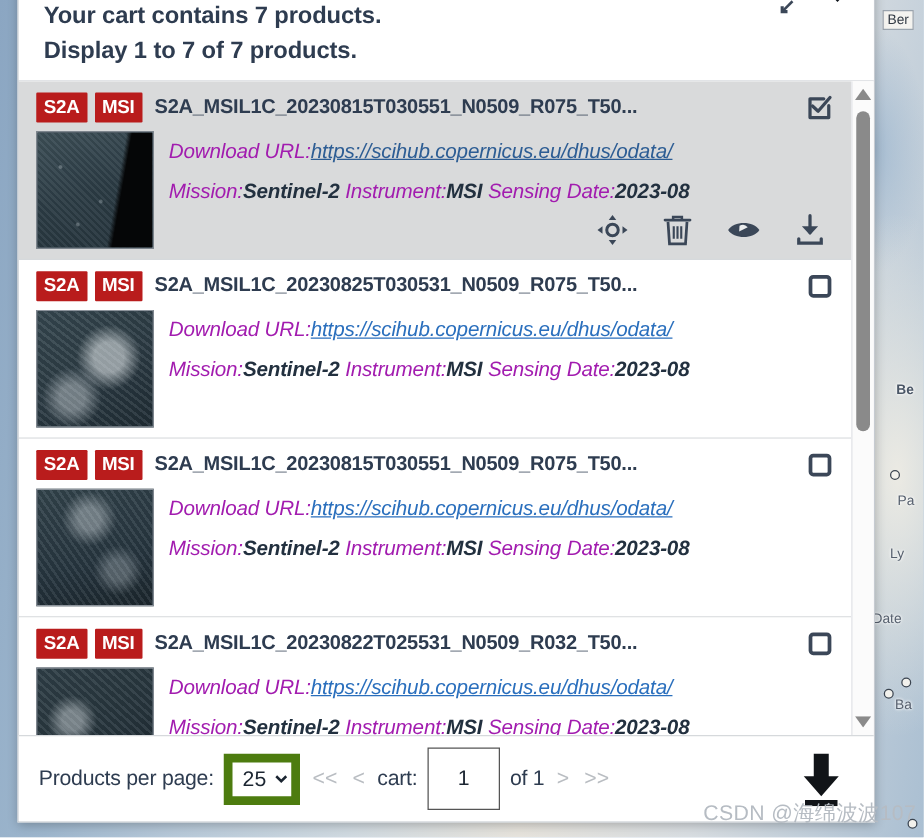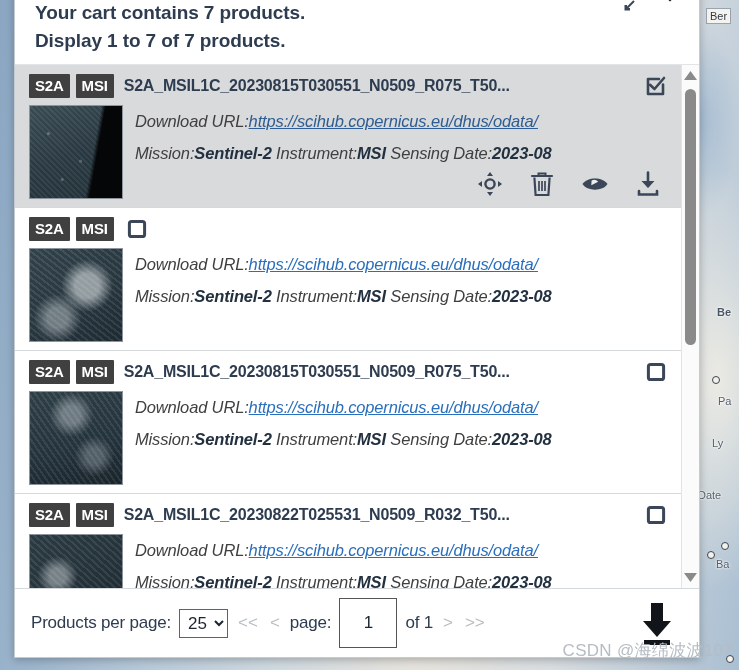--- a/index.html
+++ b/index.html
@@ -110,21 +110,21 @@
   }
   .card.selected { background: #d9dadb; }
 
   .card-top {
     display: flex;
     align-items: center;
     gap: 6px;
     height: 26px;
   }
   .badge {
-    background: #404040;
+    background: #b91c1c;
     color: #fff;
     font-size: 15px;
     font-weight: bold;
     line-height: 1;
     padding: 4px 6px 5px 6px;
     border-radius: 1px;
     letter-spacing: -0.2px;
   }
   .card-title {
     flex: 1 1 auto;
@@ -188,21 +188,21 @@
   .card-meta { flex: 1 1 auto; min-width: 0; }
   .meta-row {
     font-size: 16.5px;
     font-style: italic;
     color: #2e3c50;
     line-height: 1.95;
     white-space: nowrap;
     overflow: hidden;
     letter-spacing: -0.15px;
   }
-  .meta-row .lbl { color: #404040; }
+  .meta-row .lbl { color: #a21caf; }
   .meta-row .val { font-weight: bold; color: #22303f; }
   .meta-row .url {
     color: #2a6fbd;
     text-decoration: underline;
   }
   .card.selected .meta-row .url { color: #2d5d94; }
 
   .actions {
     display: flex;
     justify-content: flex-end;
@@ -251,21 +251,21 @@
     position: relative;
   }
   .foot-label {
     font-size: 17px;
     color: #2e3c50;
     letter-spacing: -0.2px;
   }
   .sel {
     font-size: 17px;
     padding: 3px 4px;
-    border: 1px solid #4d7c0f;
+    border: 7px solid #4d7c0f;
     background: #fff;
     color: #1b2531;
     font-family: "Liberation Sans", sans-serif;
   }
   .pg-nav {
     font-size: 17px;
     color: #b9bdc2;
     padding: 0 2px;
     cursor: pointer;
     user-select: none;
@@ -385,20 +385,21 @@
                       <path d="M4 20 L4 23.5 L22 23.5 L22 20" stroke="#3b4758" stroke-width="2.6" fill="none" stroke-linecap="round"></path>
                     </svg></span>
                 </div>
               </div>
             </div>
           </div>
           <div class="card">
             <div class="card-top">
               <span class="badge">S2A</span>
               <span class="badge">MSI</span>
+              <span class="card-title">S2A_MSIL1C_20230825T030531_N0509_R075_T50...</span>
               <span class="check"><svg width="22" height="22" viewBox="0 0 22 22">
                   <rect x="3.4" y="3.4" width="15.2" height="15.2" rx="2.2" stroke="#3b4758" stroke-width="3" fill="none"></rect>
                 </svg></span>
             </div>
             <div class="card-body">
               <div class="thumb t2">
                 <div class="tex"></div>
               </div>
               <div class="card-meta">
                 <div class="meta-row"><span class="lbl">Download URL:</span><span class="url">https://scihub.copernicus.eu/dhus/odata/</span></div>
@@ -459,21 +460,21 @@
             </svg>
         </div>
       </div>
     </div>
 
     <div class="footer">
       <span class="foot-label">Products per page:</span>
       <select class="sel" id="per-page-select"><option>25</option></select>
       <span class="pg-nav">&lt;&lt;</span>
       <span class="pg-nav">&lt;</span>
-      <span class="foot-label">page:</span>
+      <span class="foot-label">cart:</span>
       <input class="pg-input" type="text" value="1" style="">
       <span class="foot-label">of 1</span>
       <span class="pg-nav">&gt;</span>
       <span class="pg-nav">&gt;&gt;</span>
 
       <span class="dl-all">
         <svg width="40" height="44" viewBox="0 0 40 44">
           <path d="M14 2 L26 2 L26 20 L34 20 L20 36 L6 20 L14 20 Z" fill="#111418"></path>
           <rect x="7" y="39" width="26" height="5" fill="#111418"></rect>
         </svg>

